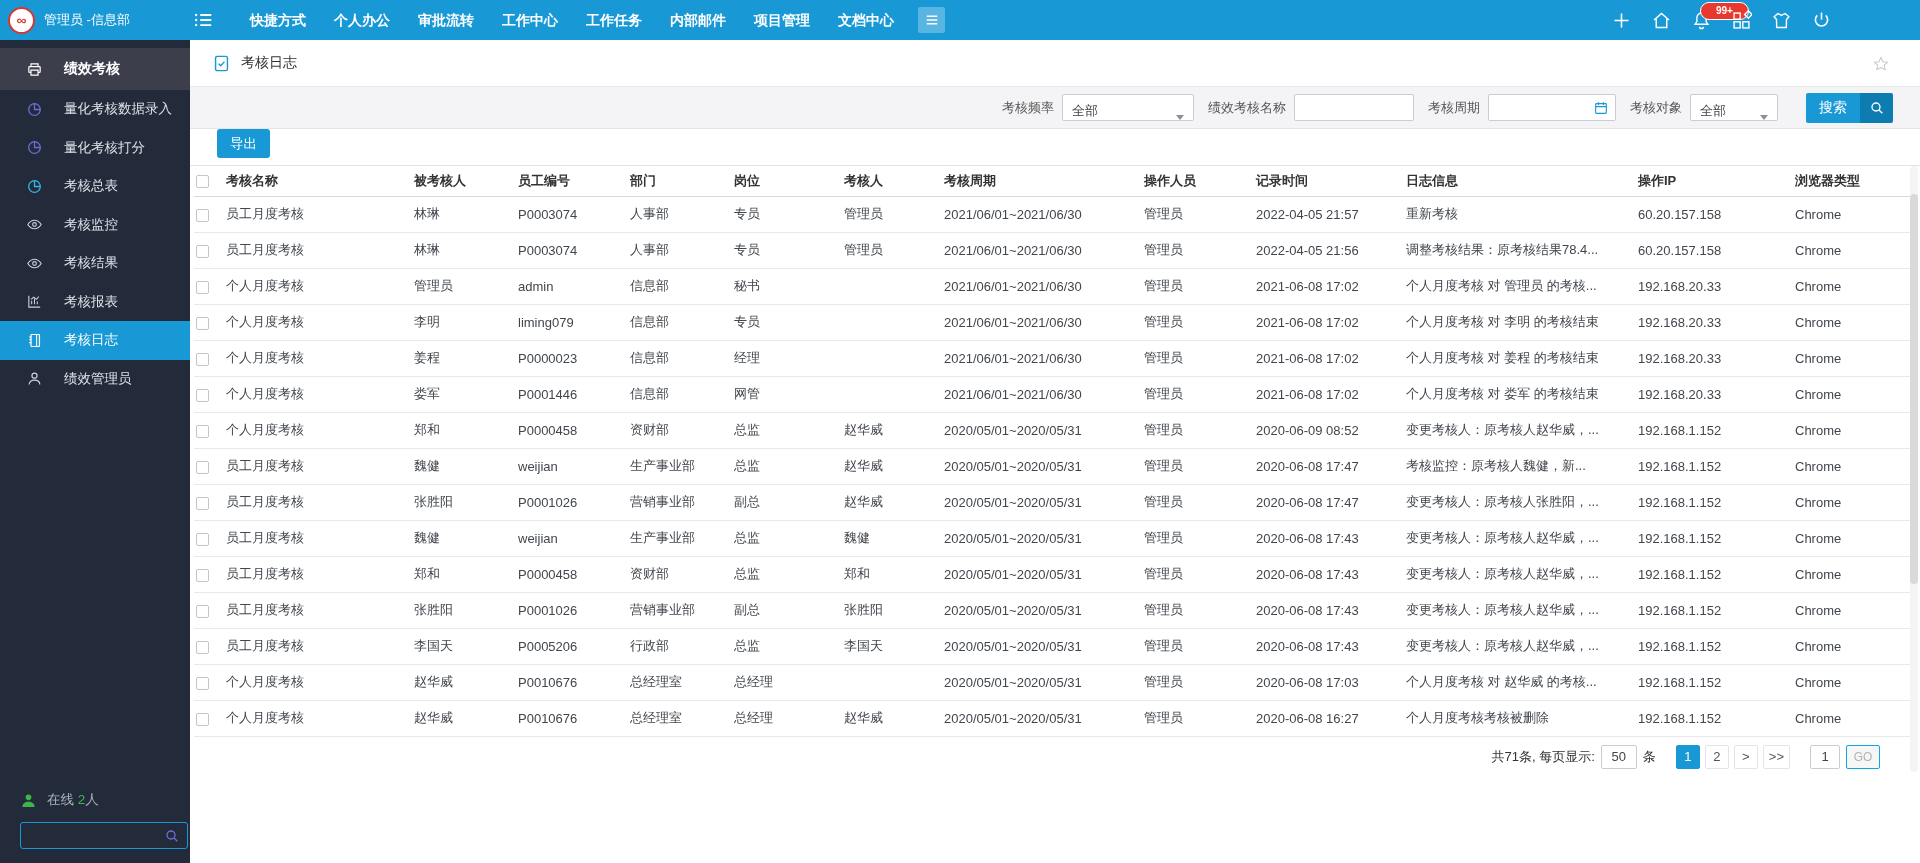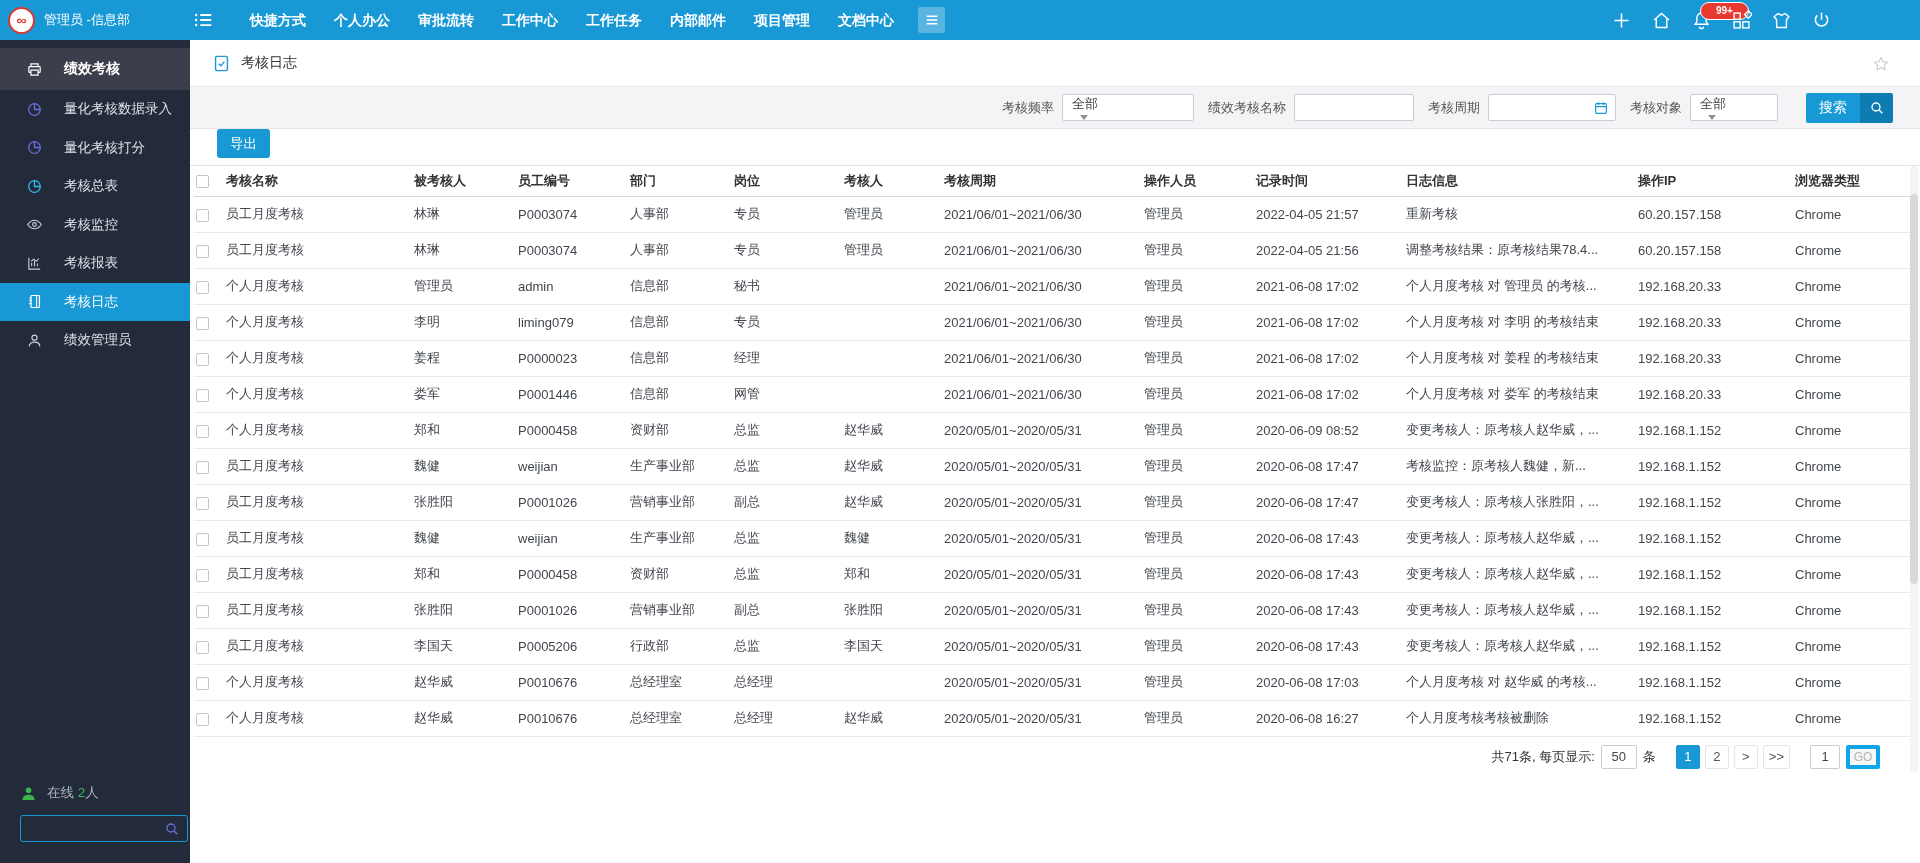--- a/index.html
+++ b/index.html
@@ -20,37 +20,37 @@
   .tb-icons { display:flex; align-items:center; gap:19px; margin-right:88px; }
   .tb-ic { position:relative; cursor:pointer; }
   .badge { position:absolute; top:-8px; left:9px; background:var(--badge-red); color:#fff; font-size:10px; font-weight:bold; line-height:1; padding:3px 15px; border-radius:9px; border:1.5px solid #fff; white-space:nowrap; }
 
   
   .sidebar { position:absolute; top:40px; left:0; width:190px; bottom:0; background:var(--sidebar-bg); padding-top:8px; }
   .side-header { height:42px; background:var(--sidebar-header-bg); display:flex; align-items:center; padding-left:26px; color:#fff; font-size:14px; font-weight:bold; gap:21px; }
   .side-item { height:38.5px; display:flex; align-items:center; padding-left:26px; gap:21px; color:#dde2e9; font-size:13.5px; cursor:pointer; }
   .side-item.active { background:var(--accent); color:#fff; }
   .si-icon { width:17px; height:17px; flex:none; }
-  .side-bottom { position:absolute; left:0; right:0; bottom:21px; padding:0 2px 0 20px; }
+  .side-bottom { position:absolute; left:0; right:0; bottom:14px; padding:0 2px 0 20px; }
   .online-row { display:flex; align-items:center; gap:10px; margin-bottom:13px; color:#aab3bf; font-size:13.5px; }
   .online-count { color:var(--online-green); }
   .side-search { height:27px; border:1px solid var(--accent); border-radius:3px; display:flex; align-items:center; background:transparent; }
   .side-search input { flex:1; background:transparent; border:none; outline:none; color:#cfd6df; padding:0 8px; font-size:13px; min-width:0; }
   .side-search .mag { margin-right:7px; color:var(--icon-purple); }
 
   
   .main { position:absolute; top:40px; left:190px; right:0; bottom:0; background:#fff; }
   .titlebar { height:47px; display:flex; align-items:center; padding-left:22px; border-bottom:1px solid #e8e8e8; position:relative; }
   .title-icon { color:var(--accent); margin-right:10px; }
   .page-title { font-size:14px; color:#333; }
   .fav-star { position:absolute; right:30px; top:15px; color:#c3c9cf; cursor:pointer; }
 
   .filterbar { height:42px; background:#f4f4f6; border-bottom:1px solid #e6e6e6; display:flex; align-items:center; justify-content:flex-end; padding-right:27px; gap:8px; color:#555; }
   .f-label { font-size:13px; white-space:nowrap; margin-left:6px; }
-  .f-select { height:27px; background:#fff; border:1px solid #c9ced4; border-radius:2px; display:flex; align-items:flex-start; justify-content:space-between; padding:0 9px; cursor:pointer; color:#444;flex-direction:column; }
+  .f-select { height:27px; background:#fff; border:1px solid #c9ced4; border-radius:2px; display:flex; align-items:flex-end; justify-content:space-between; padding:0 9px; cursor:pointer; color:#444; }
   .f-select .caret { width:0; height:0; border-left:4.5px solid transparent; border-right:4.5px solid transparent; border-top:5px solid #8a9099; margin-left:8px; }
   .f-input { height:27px; background:#fff; border:1px solid #c9ced4; border-radius:2px; padding:0 8px; font-size:13px; color:#444; outline:none; }
   .f-date { height:27px; background:#fff; border:1px solid #c9ced4; border-radius:2px; display:flex; align-items:center; }
   .f-date input { flex:1; border:none; outline:none; padding:0 8px; font-size:13px; min-width:0; }
   .f-date .cal { margin-right:6px; color:var(--accent); }
   .search-btn { display:flex; height:30px; border-radius:2px; overflow:hidden; cursor:pointer; margin-left:20px; }
   .search-btn .txt { background:var(--accent); color:#fff; font-size:14px; display:flex; align-items:center; padding:0 13px; }
   .search-btn .mag { background:var(--accent-dark); width:33px; display:flex; align-items:center; justify-content:center; color:#fff; }
 
   .toolbar { height:37px; background:#fff; border-bottom:1px solid #e4e4e4; display:flex; align-items:flex-start; padding-left:27px; }
@@ -71,21 +71,21 @@
   th:nth-child(10) { width:150px; } th:nth-child(11) { width:232px; }
   th:nth-child(12) { width:157px; }
   .cb { display:inline-block; width:13px; height:13px; border:1px solid #c5c5c5; border-radius:2px; background:#fff; vertical-align:middle; cursor:pointer; }
   .vscroll { position:absolute; top:0; right:2px; width:8px; height:606px; background:#f4f4f4; border-radius:4px; }
   .vscroll .thumb { position:absolute; top:28px; left:0; width:8px; height:390px; background:#d9d9d9; border-radius:4px; }
 
   .pagebar { height:40px; display:flex; align-items:center; justify-content:flex-end; padding-right:40px; gap:6px; color:#333; }
   .pg-input { width:36px; height:24px; border:1px solid #ccc; border-radius:2px; text-align:center; font-size:13px; color:#444; outline:none; }
   .pg-btn { min-width:24px; height:24px; padding:0 5px; line-height:22px; text-align:center; border:1px solid #e4e4e4; background:#fff; color:#555; font-size:13px; cursor:pointer; border-radius:2px; }
   .pg-btn.active { background:var(--accent); border-color:var(--accent); color:#fff; }
-  .go-btn { width:34px; height:24px; background:#f6f6f6; border:4px solid #0ea5e9; border-radius:2px; color:#b3b3b3; font-size:12px; cursor:pointer; font-family:inherit; }
+  .go-btn { width:34px; height:24px; background:#f6f6f6; border:1px solid #0ea5e9; border-radius:2px; color:#b3b3b3; font-size:12px; cursor:pointer; font-family:inherit; }
 </style>
 </head>
 <body>
 
 <svg width="0" height="0" style="position:absolute" aria-hidden="true">
   <defs>
     <symbol id="sym-printer" viewBox="0 0 24 24">
         <path d="M7 8V4h10v4M7 16H5a1 1 0 0 1-1-1v-6a1 1 0 0 1 1-1h14a1 1 0 0 1 1 1v6a1 1 0 0 1-1 1h-2M7 13h10v7H7z" fill="none" stroke="currentColor" stroke-width="1.7"></path>
       </symbol>
     <symbol id="sym-pie-chart" viewBox="0 0 24 24">
@@ -251,20 +251,26 @@
         <svg class="si-icon" style="color: rgb(53, 183, 232);">
           <use href="#sym-pie-chart"></use>
         </svg>
         <span>考核总表</span>
       </div>
       <div class="side-item">
         <svg class="si-icon" style="color: rgb(201, 207, 216);">
           <use href="#sym-eye"></use>
         </svg>
         <span>考核监控</span>
+      </div>
+      <div class="side-item">
+        <svg class="si-icon" style="color: rgb(201, 207, 216);">
+          <use href="#sym-eye"></use>
+        </svg>
+        <span>考核结果</span>
       </div>
       <div class="side-item">
         <svg class="si-icon" style="color: rgb(201, 207, 216);">
           <use href="#sym-bar-chart"></use>
         </svg>
         <span>考核报表</span>
       </div>
       <div class="side-item active">
         <svg class="si-icon" style="color: rgb(255, 255, 255);">
           <use href="#sym-notebook"></use>

